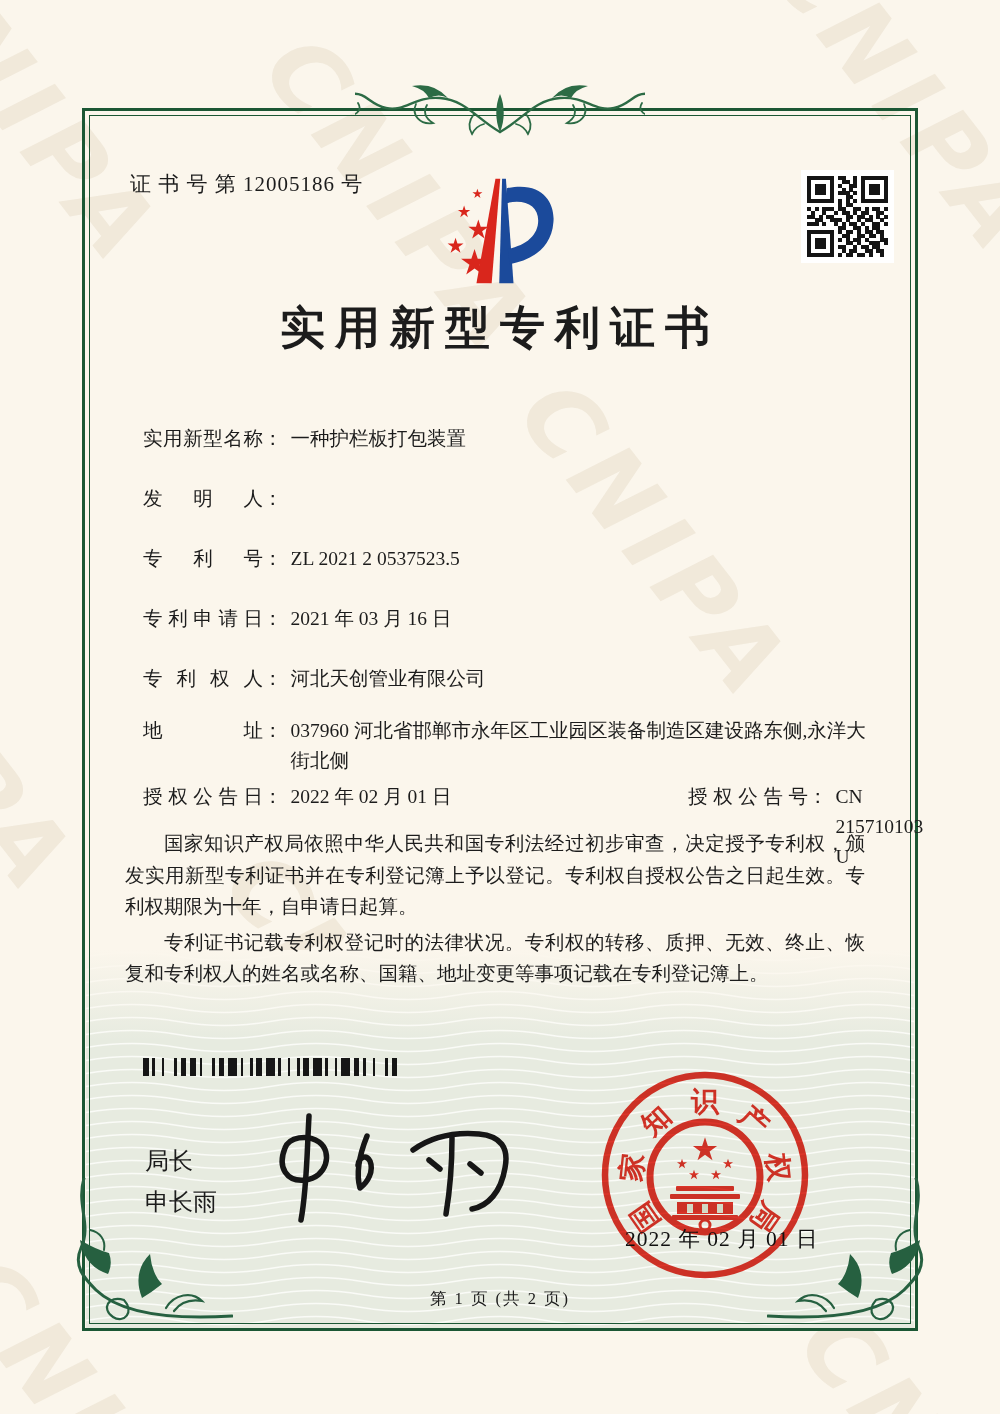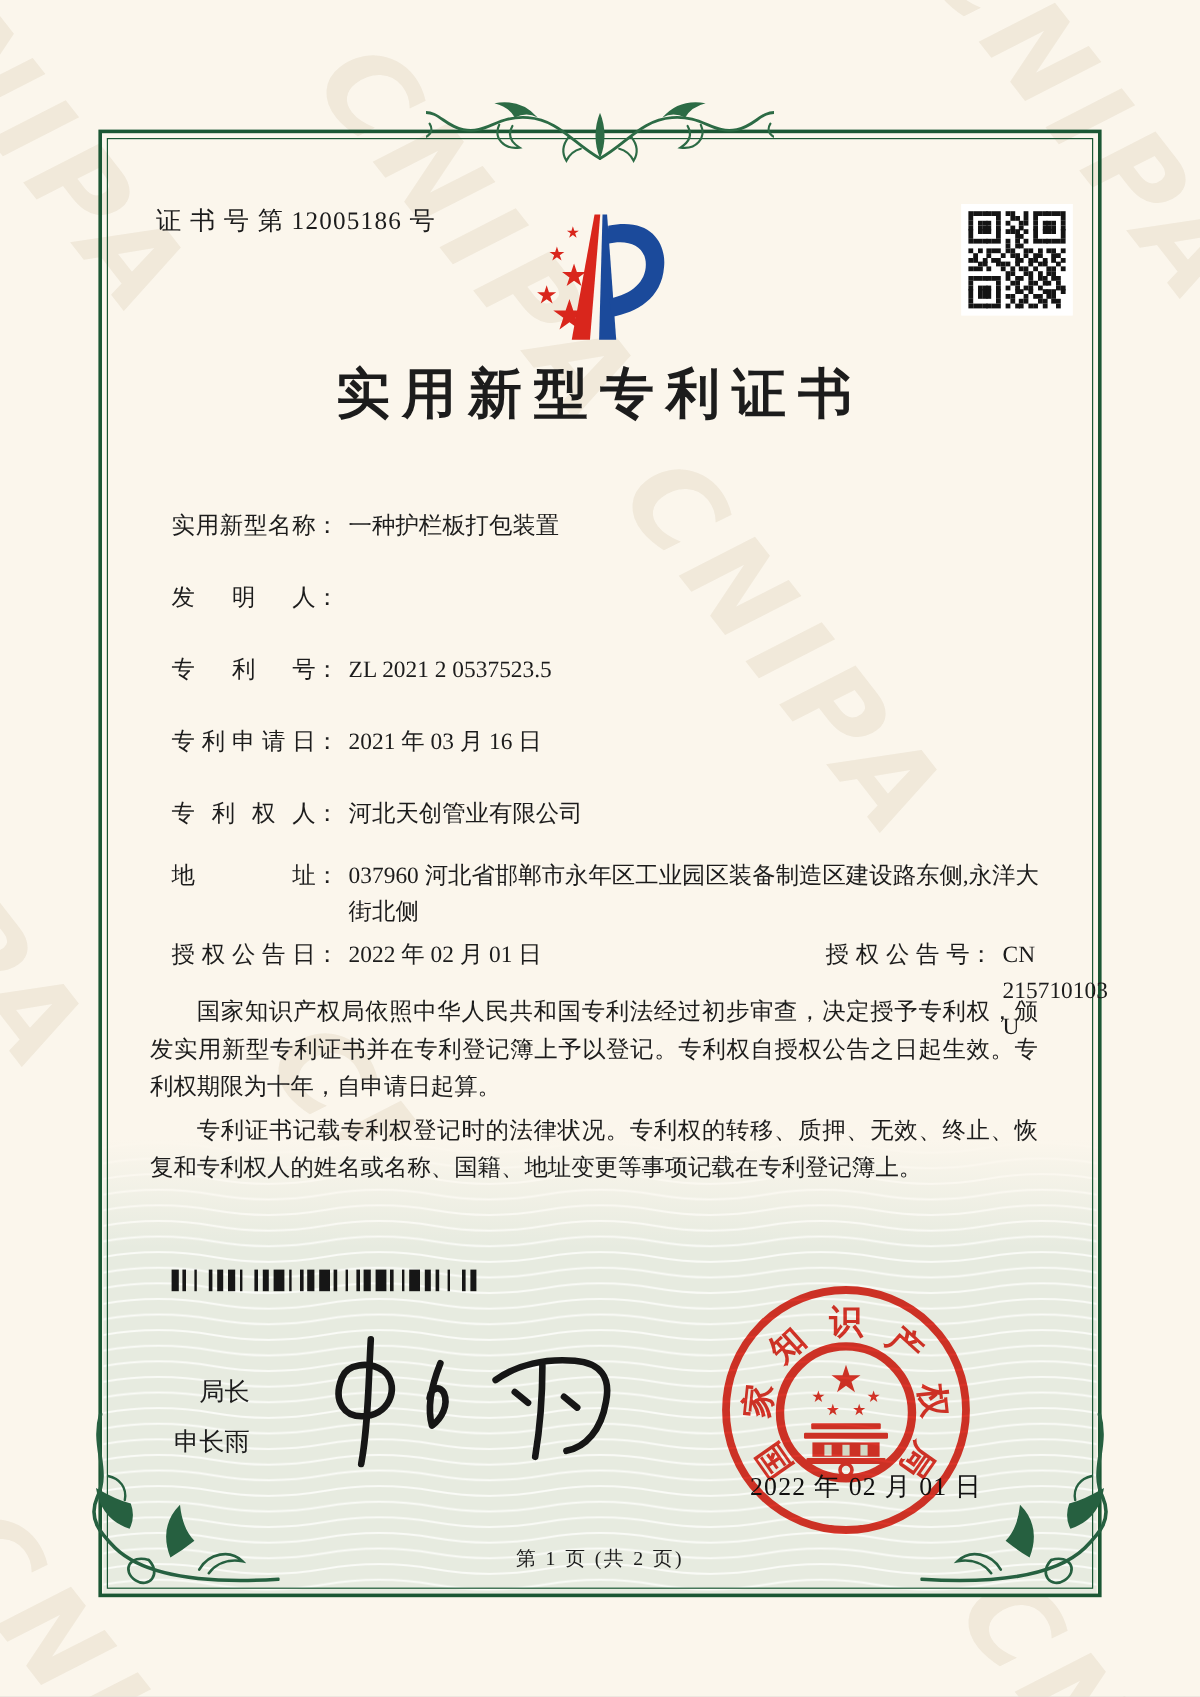--- a/index.html
+++ b/index.html
@@ -33,22 +33,22 @@
   .addrval{width:588px;}
   .grant2{position:absolute;left:545px;top:0;display:flex;}
   
   .bodytext{position:absolute;left:125px;top:828px;width:752px;font-size:19.5px;
             line-height:31.5px;text-align:justify;}
   .bodytext p{margin:0 12px 4px 0;text-indent:2em;}
   
   .barcode{position:absolute;left:143px;top:1058px;width:258px;height:18px;}
   .bar{position:absolute;top:0;height:100%;background:#161616;}
   
-  .director{position:absolute;left:145px;top:1140px;font-size:21px;line-height:41px;
-            font-family:"Liberation Sans","DejaVu Sans",sans-serif;text-align:right;}
+  .director{position:absolute;left:145px;top:1140px;font-size:24px;line-height:41px;
+            font-family:"Liberation Sans","DejaVu Sans",sans-serif;}
   .sig{position:absolute;left:255px;top:1108px;}
   
   .seal{position:absolute;left:595px;top:1065px;mix-blend-mode:multiply;opacity:.95;}
   .sealdate{position:absolute;left:625px;top:1224px;width:180px;font-size:21.5px;
             letter-spacing:1px;color:#101010;white-space:nowrap;}
   
   .pageinfo{position:absolute;left:0;width:1000px;top:1288px;text-align:center;font-size:16.5px;letter-spacing:2px;}
   .contnote{position:absolute;left:0;width:940px;top:1344px;text-align:center;font-size:19px;letter-spacing:3px;}
 </style>
 </head>

